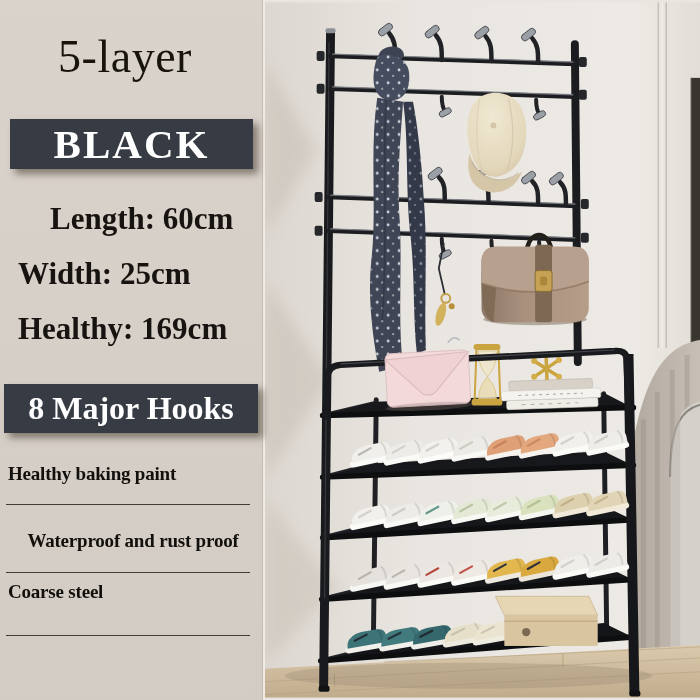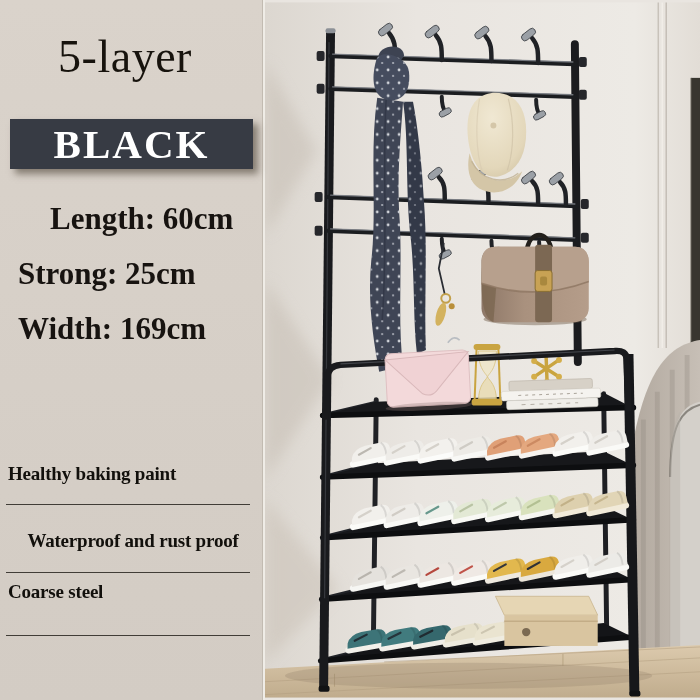--- a/index.html
+++ b/index.html
@@ -41,23 +41,26 @@
 <div class="stage">
 
   <div class="panel">
     <div class="title">5-layer</div>
 
     <div class="dark-box black-box">
       <span>BLACK</span>
     </div>
 
     <div class="spec s1">Length: 60cm</div>
-    <div class="spec s2">Strong: 25cm</div>
-    <div class="spec s3">Width: 169cm</div>
-
+    <div class="spec s2">Width: 25cm</div>
+    <div class="spec s3">Healthy: 169cm</div>
+
+    <div class="dark-box hooks-box">
+      <span>8 Major Hooks</span>
+    </div>
 
     <div class="feature f1">Healthy baking paint</div>
     <div class="sep p1"></div>
     <div class="feature f2">Waterproof and rust proof</div>
     <div class="sep p2"></div>
     <div class="feature f3">Coarse steel</div>
     <div class="sep p3"></div>
   </div>
 
   <div class="photo">

